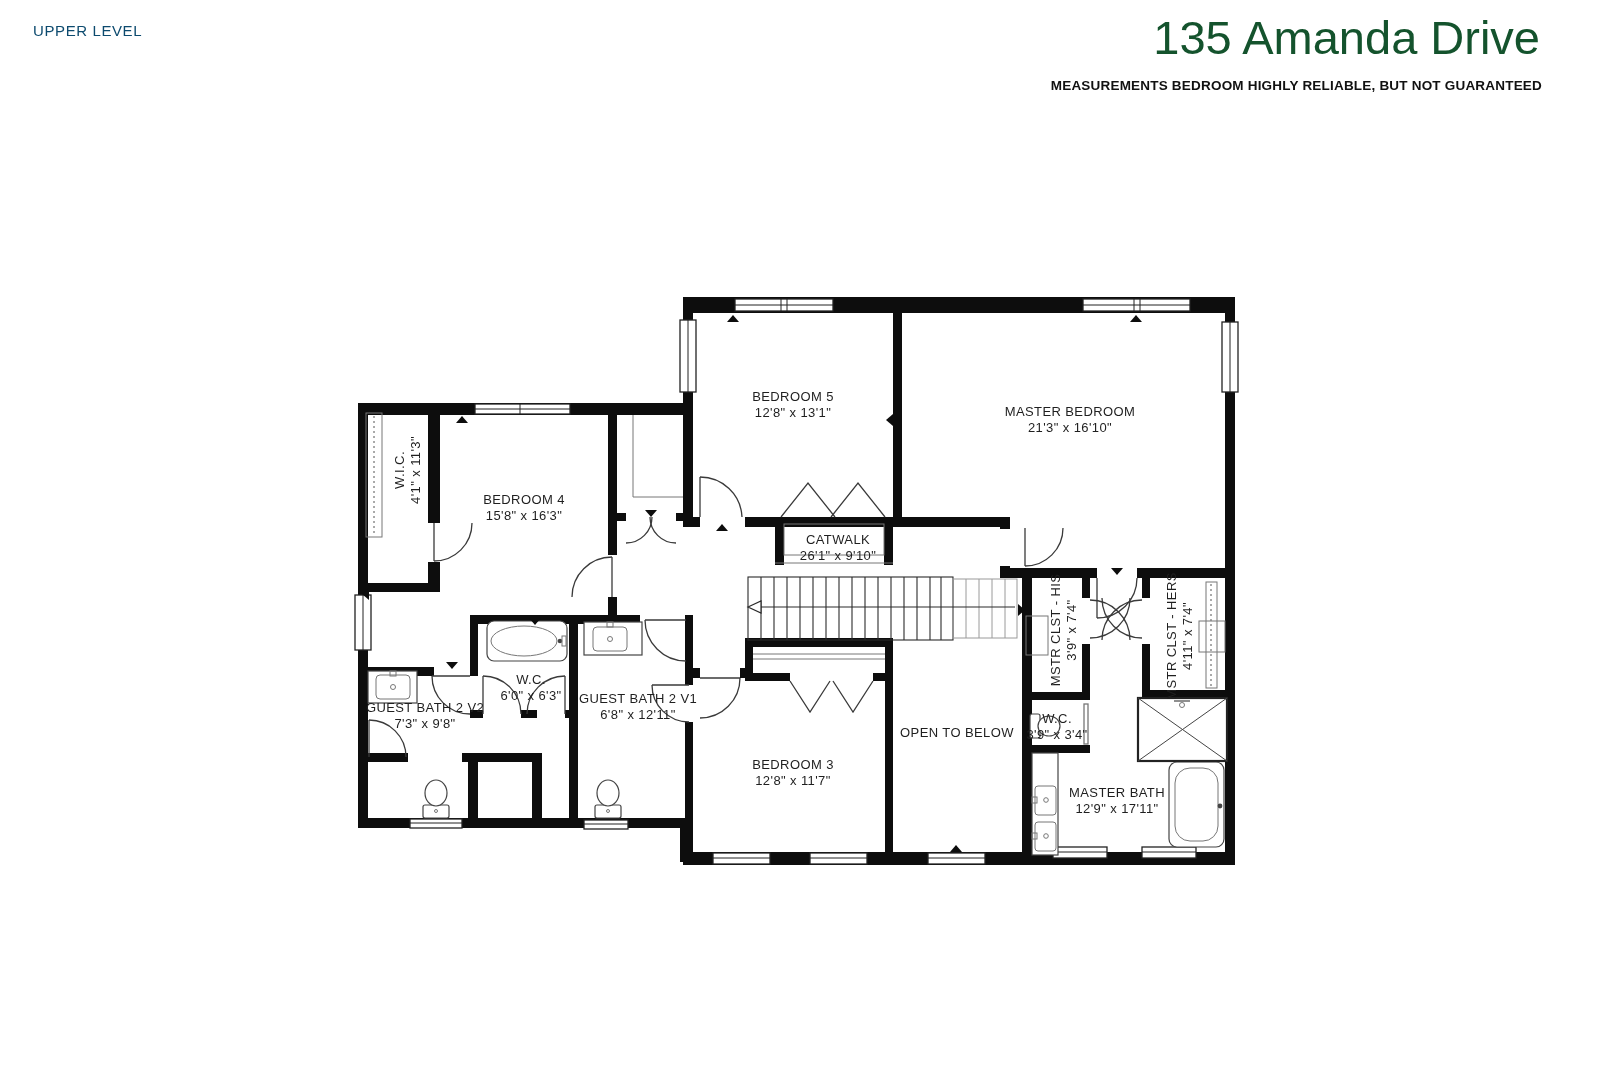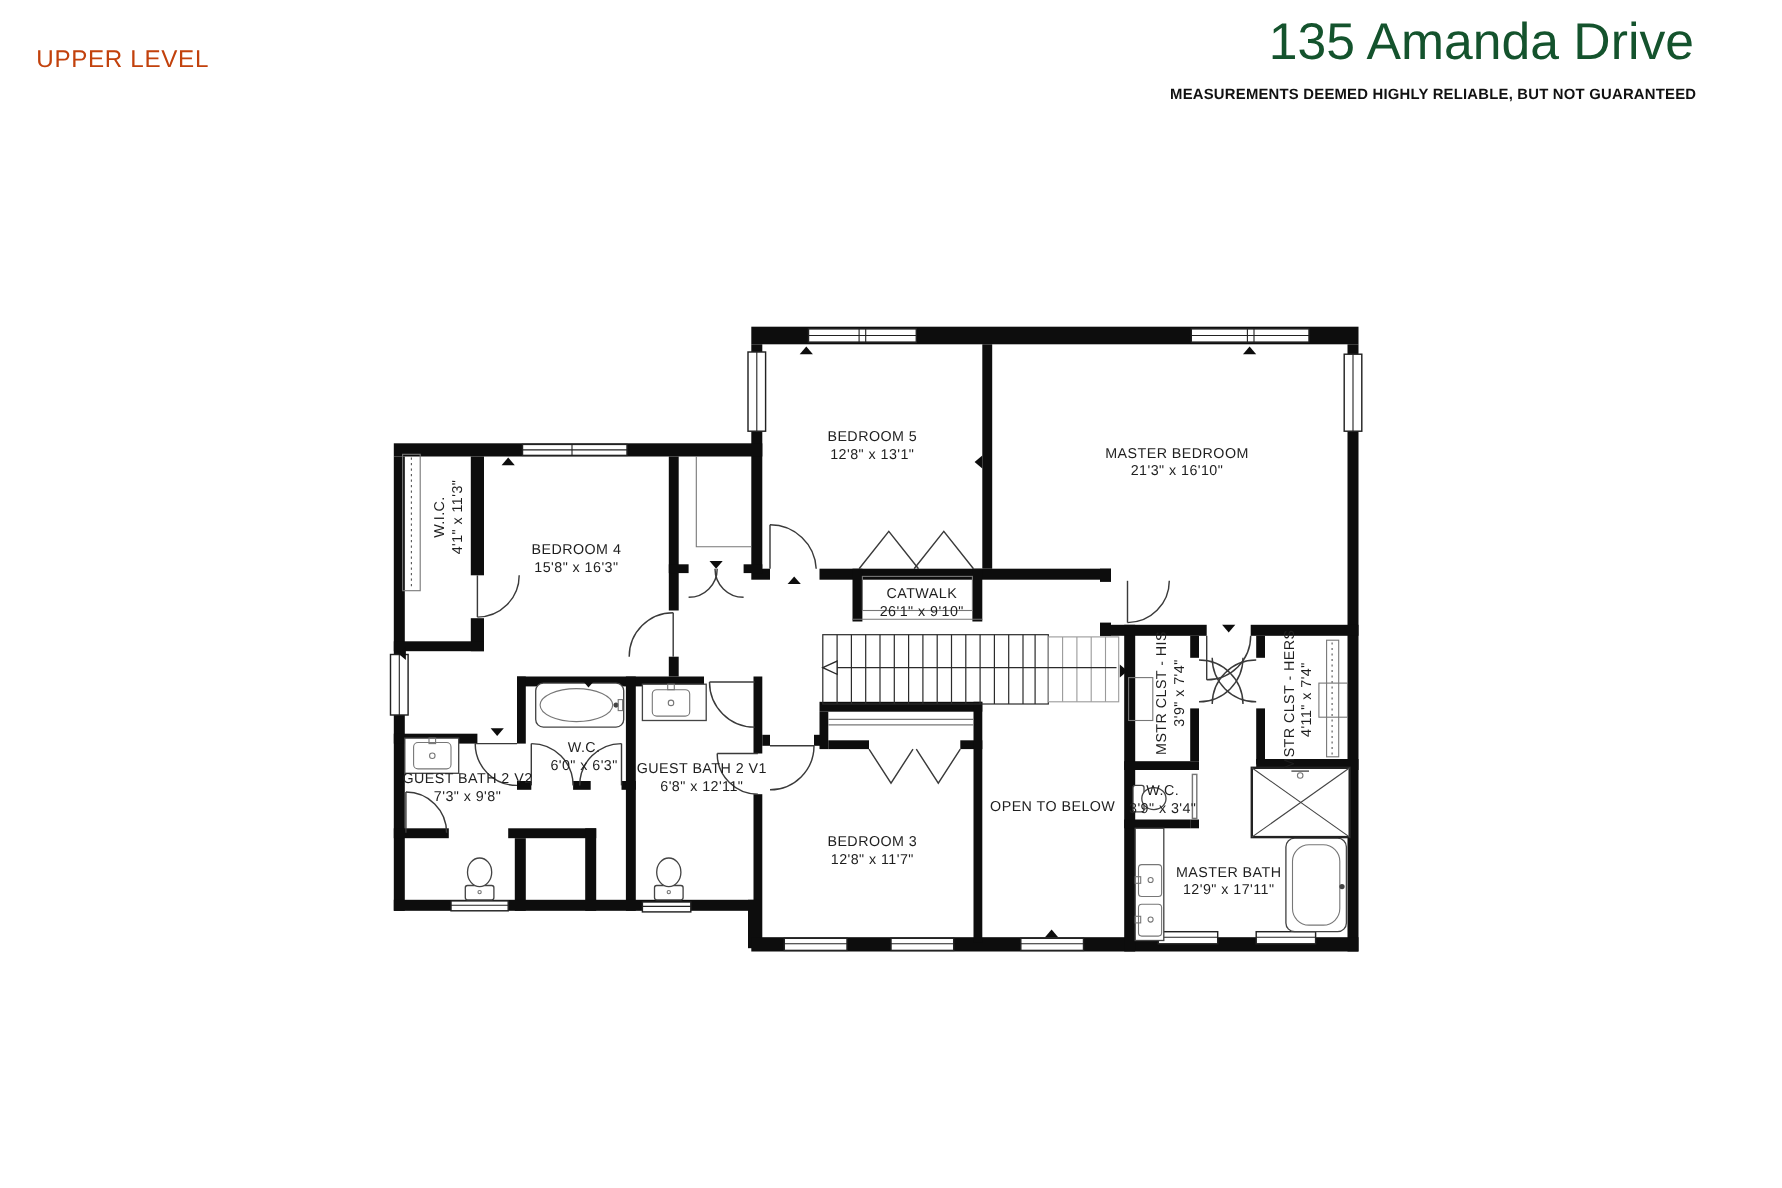--- a/index.html
+++ b/index.html
@@ -1,36 +1,36 @@
 <!DOCTYPE html>
 <html><head>
 <meta charset="utf-8">
 <style>
   html,body{margin:0;padding:0;background:#ffffff;}
   body{width:1620px;height:1080px;position:relative;font-family:"Liberation Sans",sans-serif;overflow:hidden;}
-  .hdr-level{position:absolute;left:33px;top:22px;font-size:22px;letter-spacing:.6px;color:#c2410c;margin-top:19px;}
+  .hdr-level{position:absolute;left:33px;top:22px;font-size:15px;letter-spacing:.6px;color:#0c4a6e;}
   .hdr-title{position:absolute;right:80px;top:10px;font-size:47px;color:#14532d;white-space:nowrap;}
   .hdr-disclaimer{position:absolute;right:78px;top:78px;font-size:13.5px;font-weight:700;color:#111;letter-spacing:.2px;white-space:nowrap;}
   svg text{font-family:"Liberation Sans",sans-serif;font-size:13px;fill:#1f1f1f;letter-spacing:.4px;}
   .wall{fill:#0d0d0d;stroke:none;}
   .win{fill:#ffffff;stroke:#222;stroke-width:1.3;}
   .winline{stroke:#222;stroke-width:1;}
   .door{stroke:#3a3a3a;stroke-width:1.3;fill:none;}
   .fix{stroke:#444;stroke-width:1.2;fill:#ffffff;}
   .fixlt{stroke:#777;stroke-width:1;fill:none;}
   .tri{fill:#0d0d0d;}
   .stair{stroke:#2b2b2b;stroke-width:1.1;fill:none;}
   .stairlt{stroke:#9a9a9a;stroke-width:1;fill:none;}
 </style>
 </head>
 <body>
 
 <div class="hdr-level">UPPER LEVEL</div>
 <div class="hdr-title">135 Amanda Drive</div>
-<div class="hdr-disclaimer">MEASUREMENTS DEEMED HIGHLY RELIABLE, BUT NOT GUARANTEED</div>
+<div class="hdr-disclaimer">MEASUREMENTS BEDROOM HIGHLY RELIABLE, BUT NOT GUARANTEED</div>
 
 <svg id="floorplan" width="1620" height="1080" viewBox="0 0 1620 1080" style="position:absolute;left:0;top:0;">
 
   <g>
     <rect class="wall" x="683" y="297" width="552" height="16"></rect>
     <rect class="wall" x="683" y="313" width="10" height="204"></rect>
     <rect class="wall" x="893" y="313" width="9" height="204"></rect>
     <rect class="wall" x="1225" y="313" width="10" height="552"></rect>
     <rect class="wall" x="683" y="517" width="17" height="10"></rect>
     <rect class="wall" x="745" y="517" width="265" height="10"></rect>

